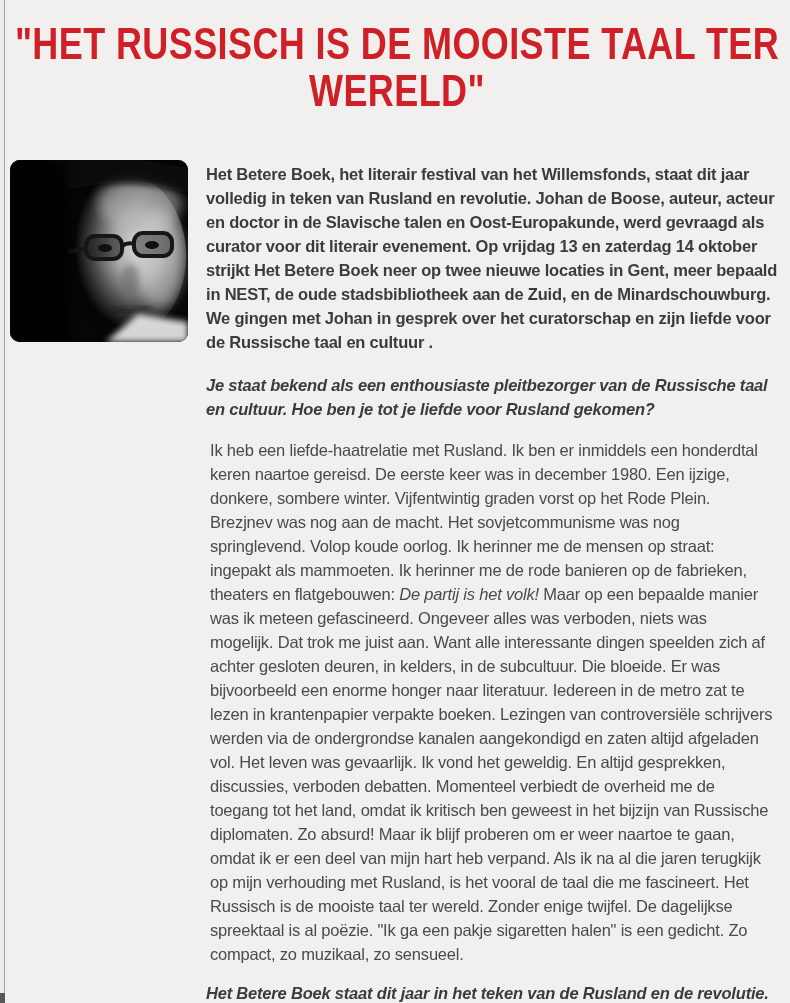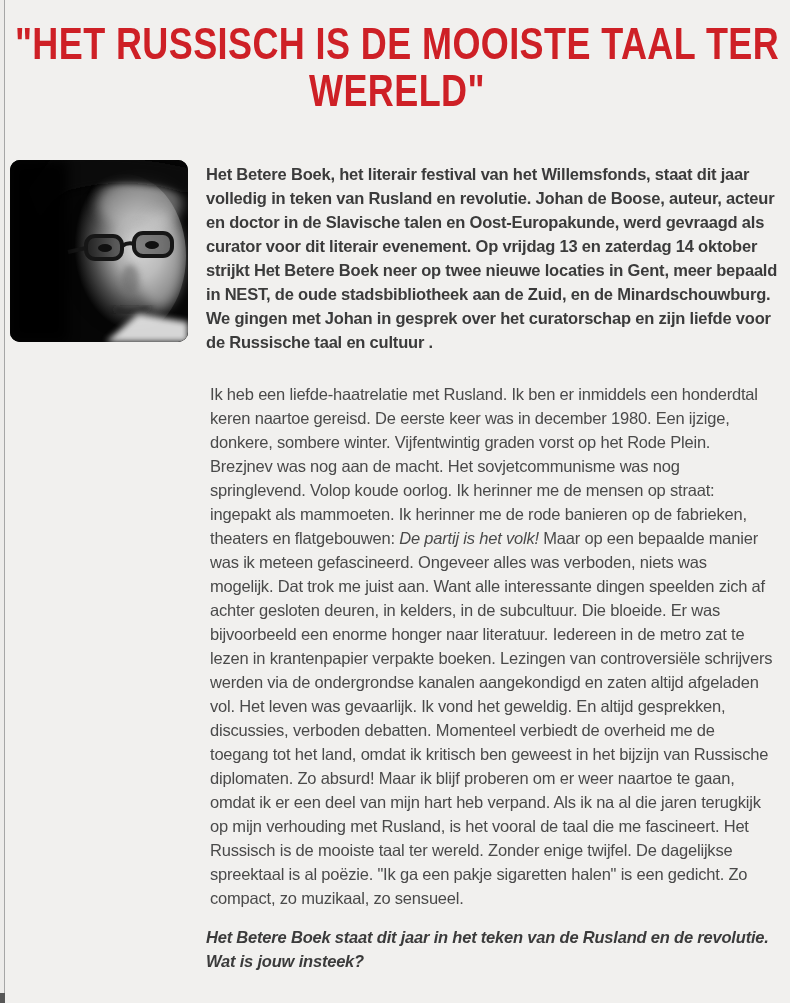--- a/index.html
+++ b/index.html
@@ -50,21 +50,21 @@
   .text-col{
     flex:1;
     font-size:16.5px;
     line-height:24px;
     letter-spacing:-0.2px;
     color:#4a4a4a;
   }
   .intro{
     font-weight:bold;
     color:#3b3b3b;
-    margin:2px 0 28px;
+    margin:2px 0 19px;
   }
   .question{
     font-weight:bold;
     font-style:italic;
     color:#3b3b3b;
     margin:0 0 17px;
   }
   .answer{
     margin:0 4px 15px;
   }
@@ -119,20 +119,21 @@
 
         <rect x="0" y="0" width="58" height="182" fill="#000" opacity="0.88" filter="url(#blur6)"></rect>
 
         <path d="M96,182 L128,154 L178,162 L178,182 Z" fill="#e9e9e9" opacity="0.92" filter="url(#blur3)"></path>
       </svg>
     </div>
 
     <div class="text-col">
       <p class="intro">Het Betere Boek, het literair festival van het Willemsfonds, staat dit jaar volledig in teken van Rusland en revolutie. Johan de Boose, auteur, acteur en doctor in de Slavische talen en Oost-Europakunde, werd gevraagd als curator voor dit literair evenement. Op vrijdag 13 en zaterdag 14 oktober strijkt Het Betere Boek neer op twee nieuwe locaties in Gent, meer bepaald in NEST, de oude stadsbibliotheek aan de Zuid, en de Minardschouwburg. We gingen met Johan in gesprek over het curatorschap en zijn liefde voor de Russische taal en cultuur .</p>
 
+      <p class="question">Je staat bekend als een enthousiaste pleitbezorger van de Russische taal en cultuur. Hoe ben je tot je liefde voor Rusland gekomen?</p>
 
       <p class="answer"><span>Ik heb een liefde-haatrelatie met Rusland. Ik ben er inmiddels een honderdtal keren naartoe gereisd. De eerste keer was in december 1980. Een ijzige, donkere, sombere winter. Vijfentwintig graden vorst op het Rode Plein. Brezjnev was nog aan de macht. Het sovjetcommunisme was nog springlevend. Volop koude oorlog. Ik herinner me de mensen op straat: ingepakt als mammoeten. Ik herinner me de rode banieren op de fabrieken, theaters en flatgebouwen: </span><span class="inline-italic">De partij is het volk!</span><span> Maar op een bepaalde manier was ik meteen gefascineerd. Ongeveer alles was verboden, niets was mogelijk. Dat trok me juist aan. Want alle interessante dingen speelden zich af achter gesloten deuren, in kelders, in de subcultuur. Die bloeide. Er was bijvoorbeeld een enorme honger naar literatuur. Iedereen in de metro zat te lezen in krantenpapier verpakte boeken. Lezingen van controversiële schrijvers werden via de ondergrondse kanalen aangekondigd en zaten altijd afgeladen vol. Het leven was gevaarlijk. Ik vond het geweldig. En altijd gesprekken, discussies, verboden debatten. Momenteel verbiedt de overheid me de toegang tot het land, omdat ik kritisch ben geweest in het bijzijn van Russische diplomaten. Zo absurd! Maar ik blijf proberen om er weer naartoe te gaan, omdat ik er een deel van mijn hart heb verpand. Als ik na al die jaren terugkijk op mijn verhouding met Rusland, is het vooral de taal die me fascineert. Het Russisch is de mooiste taal ter wereld. Zonder enige twijfel. De dagelijkse spreektaal is al poëzie. "Ik ga een pakje sigaretten halen" is een gedicht. Zo compact, zo muzikaal, zo sensueel.</span></p>
 
       <p class="question">Het Betere Boek staat dit jaar in het teken van de Rusland en de revolutie. Wat is jouw insteek?</p>
     </div>
 
   </div>
 </div>
 
 </body></html>

